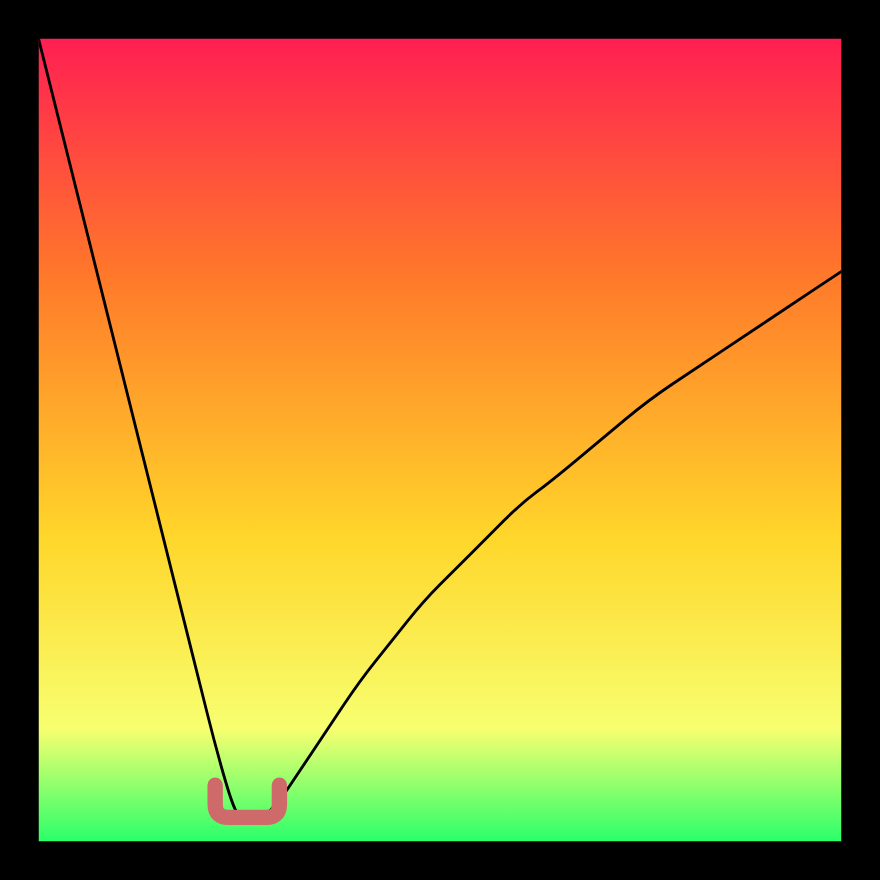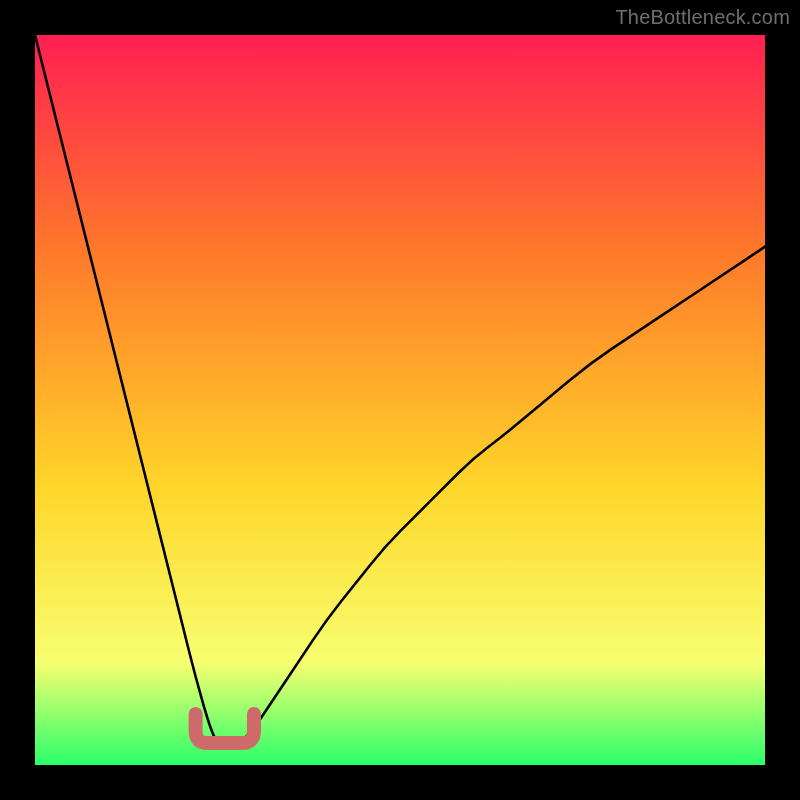--- a/index.html
+++ b/index.html
@@ -36,21 +36,20 @@
     width: 730px;
     height: 730px;
     display: block;
   }
 </style>
 </head>
 <body>
 
 <div class="frame">
 
-  <div class="watermark">TheBottleneck.com</div>
 
   <svg class="plot" viewBox="0 0 730 730" preserveAspectRatio="none">
     <defs>
       <linearGradient id="bg-grad" x1="0" y1="0" x2="0" y2="1">
         <stop offset="0" stop-color="#ff1f52"></stop>
         <stop offset="0.30" stop-color="#ff7a2a"></stop>
         <stop offset="0.62" stop-color="#ffd62a"></stop>
         <stop offset="0.86" stop-color="#f7ff70"></stop>
         <stop offset="1" stop-color="#2aff6a"></stop>
       </linearGradient>

